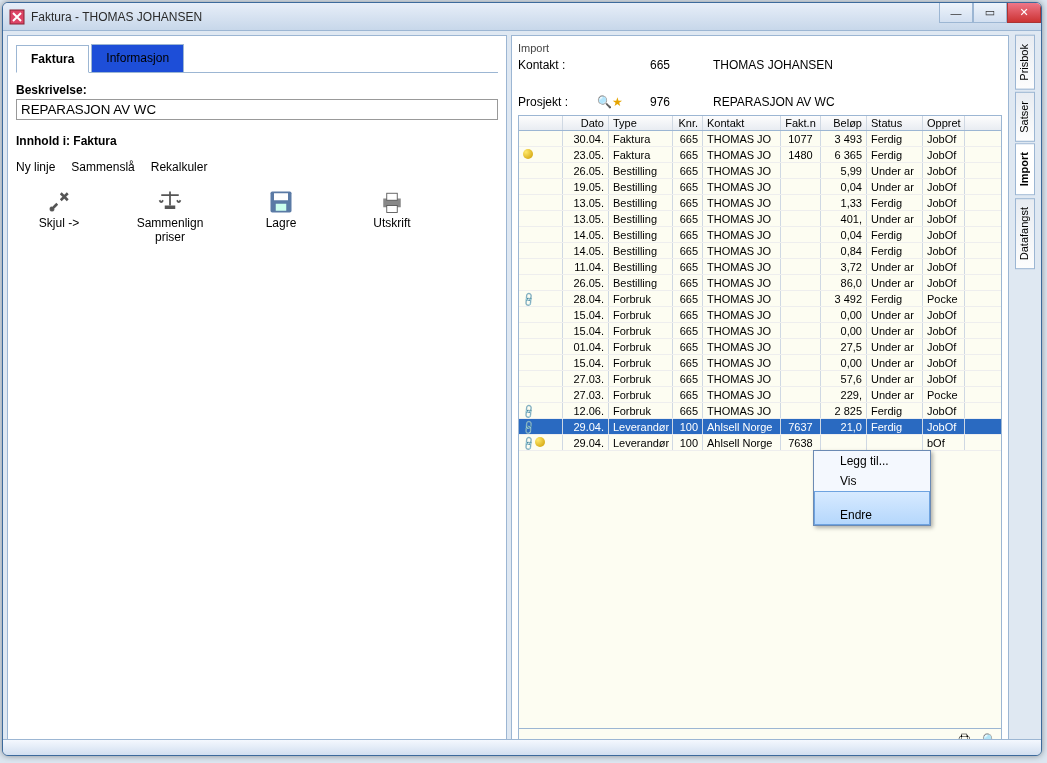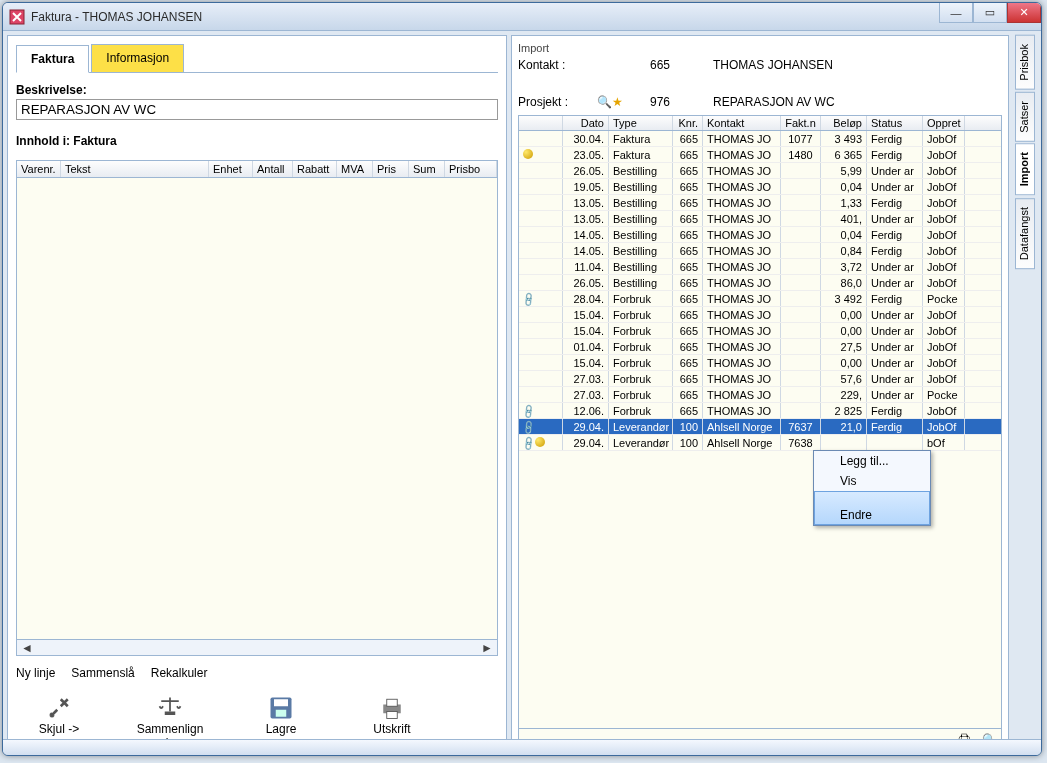--- a/index.html
+++ b/index.html
@@ -41,21 +41,21 @@
   .client {
     position: absolute; top: 28px; left:0; right:0; bottom:0;
     display: flex;
   }
   .left-panel {
     width: 500px; height: 100%;
     border: 1px solid #9cb6d3; margin: 4px; background:#fff;
     display: flex; flex-direction: column; padding: 8px;
   }
   .tabs { display:flex; border-bottom:1px solid #9cb6d3; margin-bottom:10px;}
-  .tab { padding: 6px 14px; border:1px solid #9cb6d3; border-bottom:none; background:#fde047; margin-right:2px; cursor:pointer;}
+  .tab { padding: 6px 14px; border:1px solid #9cb6d3; border-bottom:none; background:#1d4ed8; margin-right:2px; cursor:pointer;}
   .tab.active { background:#fff; border-bottom:1px solid #fff; position:relative; top:1px; font-weight:bold;}
   .label-bold { font-weight:bold; margin-bottom:2px;}
   .text-input { width:100%; border:1px solid #999; padding:2px 4px; background:#fff;}
   .innhold-table {
     flex:1; margin-top:10px; border:1px solid #9cb6d3; background:#fdfdf2;
     overflow:hidden; position:relative;
   }
   .innhold-head { display:flex; background:linear-gradient(#fdfdfd,#e8ecf2); border-bottom:1px solid #9cb6d3;}
   .innhold-head div { border-right:1px solid #cfd8e3; padding:2px 4px; font-size:11px;}
   .h-varen{width:44px}.h-tekst{flex:1}.h-enhet{width:44px}.h-antall{width:40px}.h-rabatt{width:44px}.h-mva{width:36px}.h-pris{width:36px}.h-sum{width:36px}.h-prisbo{width:52px}
@@ -138,38 +138,20 @@
         <div class="tab active">Faktura</div>
         <div class="tab">Informasjon</div>
       </div>
 
       <div class="label-bold">Beskrivelse:</div>
       <input class="text-input" value="REPARASJON AV WC" style="">
 
       <div style="height:14px"></div>
       <div class="label-bold">Innhold i: Faktura</div>
 
-      <div class="innhold-table">
-        <div class="innhold-head">
-          <div class="h-varen">Varenr.</div>
-          <div class="h-tekst">Tekst</div>
-          <div class="h-enhet">Enhet</div>
-          <div class="h-antall">Antall</div>
-          <div class="h-rabatt">Rabatt</div>
-          <div class="h-mva">MVA</div>
-          <div class="h-pris">Pris</div>
-          <div class="h-sum">Sum</div>
-          <div class="h-prisbo">Prisbo</div>
-        </div>
-        <div class="innhold-body"></div>
-        <div class="hscroll">
-            <span>◄</span>
-            <span>►</span>
-          </div>
-      </div>
 
       <div class="sum-row">
         <a href="#">Ny linje</a>
         <a href="#">Sammenslå</a>
         <a href="#">Rekalkuler</a>
       </div>
 
       <div class="toolbar-icons">
         <div class="tool">
           <svg viewBox="0 0 32 32">

